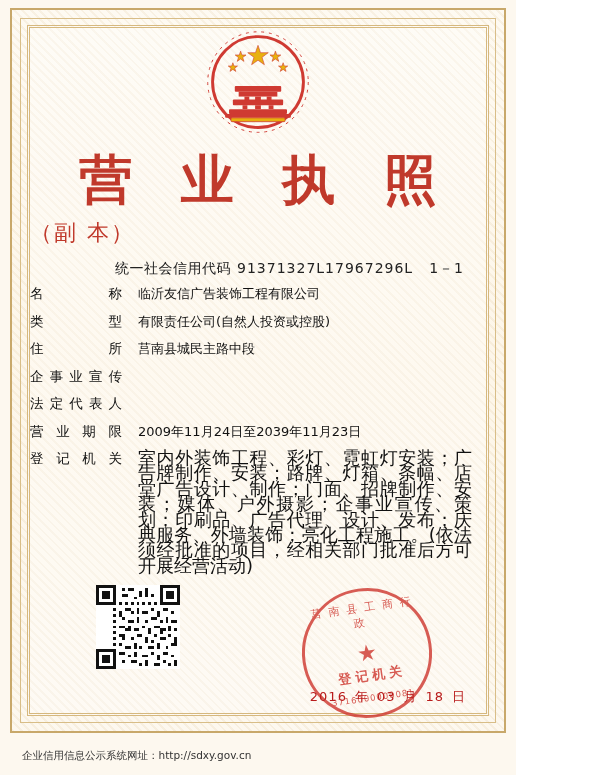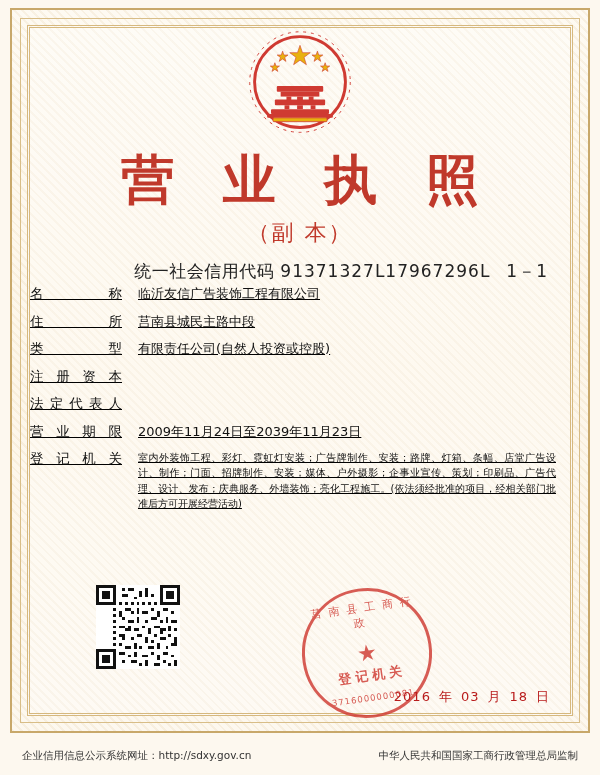--- a/index.html
+++ b/index.html
@@ -9,21 +9,21 @@
   body {
     width: 600px;
     height: 775px;
     background: #ffffff;
     font-family: "DejaVu Sans", "Liberation Sans", sans-serif;
     overflow: hidden;
   }
 
   .license {
     position: relative;
-    width: 600px;
+    width: 516px;
     height: 775px;
     background: #fdf8ef;
     box-sizing: border-box;
     padding-left: 37px;
   }
 
   
   .frame-outer {
     position: absolute;
     left: 10px;
@@ -85,49 +85,48 @@
     font-weight: bold;
     letter-spacing: 15px;
     color: #c0392b;
     text-indent: 15px;
     line-height: 1.15;
   }
   .subtitle {
     position: absolute;
     left: 0; right: 0;
     top: 198px;
-    text-align: center;
+    text-align: left;
     font-size: 22px;
     color: #c0392b;
     letter-spacing: 2px;
   }
 
   .credit-code {
     position: absolute;
     right: 22px;
     top: 240px;
-    font-size: 17px;
+    font-size: 14px;
     color: #222;
     letter-spacing: 0.5px;
   }
   .credit-code .code-val {
     letter-spacing: 1px;
     margin-left: 6px;
   }
   .credit-code .code-suffix {
     margin-left: 16px;
     letter-spacing: 1px;
   }
 
   .fields {
     position: absolute;
     left: 0;
     right: 14px;
     top: 265px;
-    text-decoration: underline;
   }
   .field-row {
     display: flex;
     align-items: flex-start;
     margin-bottom: 10.5px;
   }
   .field-label {
     width: 108px;
     min-width: 108px;
     text-align: justify;
@@ -138,21 +137,21 @@
     box-sizing: border-box;
     line-height: 17px;
   }
   .field-value {
     flex: 1;
     font-size: 13px;
     color: #111;
     line-height: 17px;
   }
   .field-row.scope .field-value {
-    font-size: 10px;
+    font-size: 18px;
     line-height: 15.4px;
     text-align: justify;
   }
 
   
   .qr {
     position: absolute;
     left: 66px;
     top: 565px;
     width: 84px;
@@ -290,31 +289,31 @@
     </div>
 
     <div class="fields">
 
       <div class="field-row">
         <div class="field-label">名　称</div>
         <div class="field-value">临沂友信广告装饰工程有限公司</div>
       </div>
 
       <div class="field-row">
+        <div class="field-label">类　型</div>
+        <div class="field-value">有限责任公司(自然人投资或控股)</div>
+      </div>
+
+      <div class="field-row">
         <div class="field-label">住　所</div>
         <div class="field-value">莒南县城民主路中段</div>
       </div>
 
       <div class="field-row">
-        <div class="field-label">类　型</div>
-        <div class="field-value">有限责任公司(自然人投资或控股)</div>
-      </div>
-
-      <div class="field-row">
-        <div class="field-label">注册资本</div>
+        <div class="field-label">企事业宣传</div>
       </div>
 
 
       <div class="field-row">
         <div class="field-label">法定代表人</div>
       </div>
 
       <div class="field-row">
         <div class="field-label">营业期限</div>
         <div class="field-value">2009年11月24日至2039年11月23日</div>
@@ -446,16 +445,15 @@
     </div>
 
     <div class="issue-date">
       <span>2016</span><span>年</span><span>03</span><span>月</span><span>18</span><span>日</span>
     </div>
 
   </div>
 
   <div class="footer">
     <div>企业信用信息公示系统网址：http://sdxy.gov.cn</div>
-    <div>中华人民共和国国家工商行政管理总局监制</div>
   </div>
 
 </div>
 
 </body></html>

